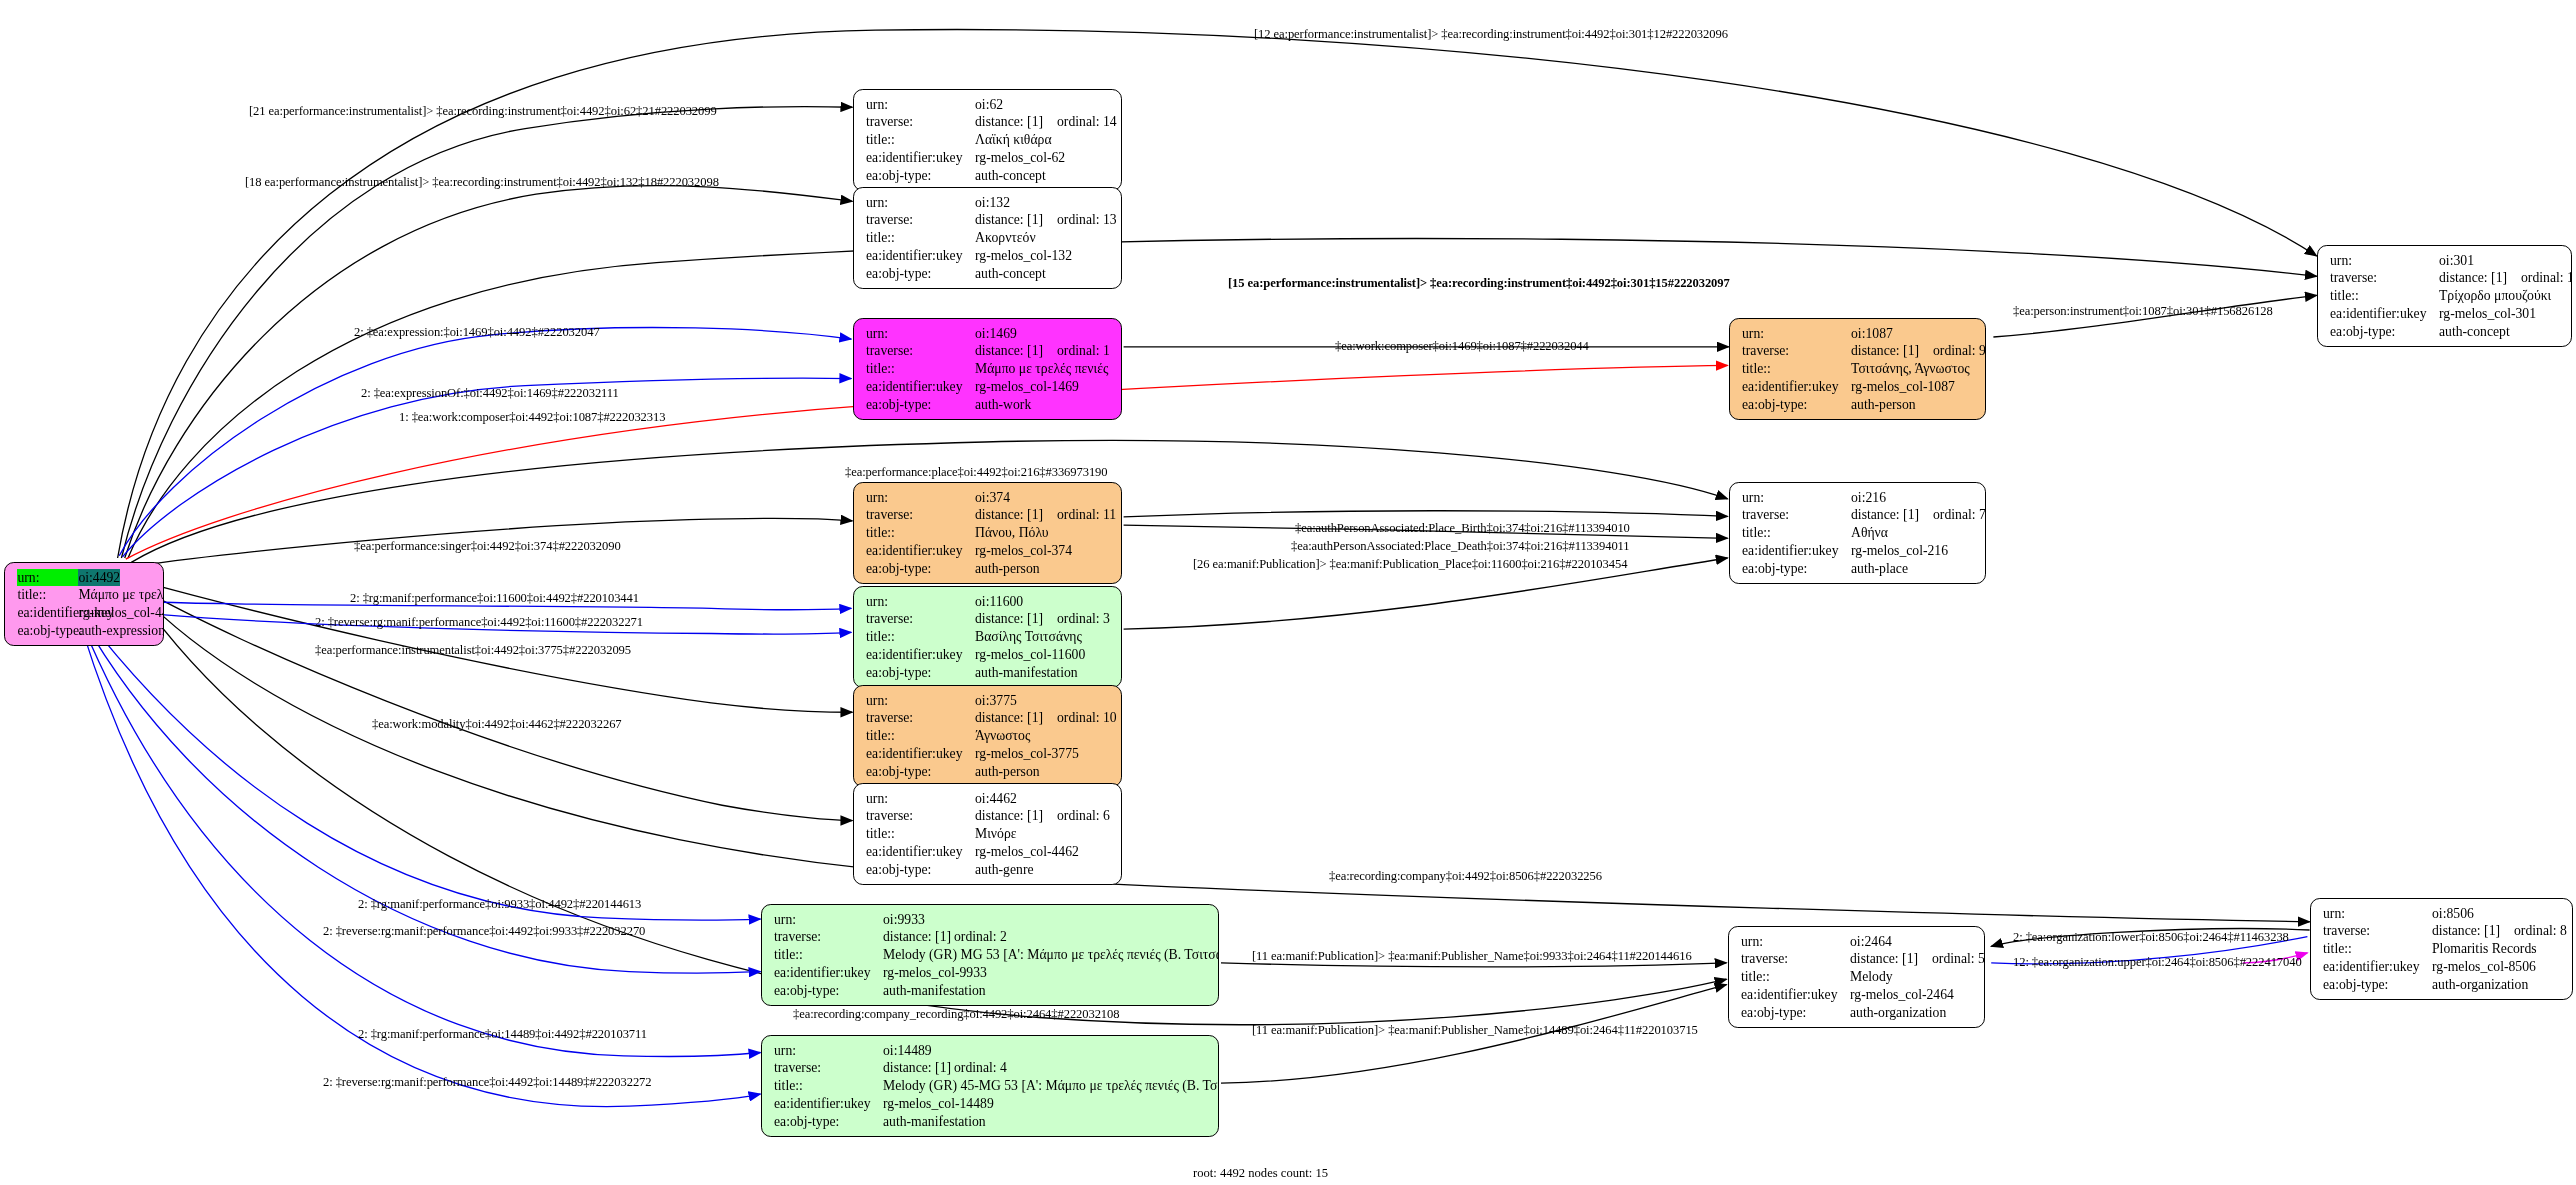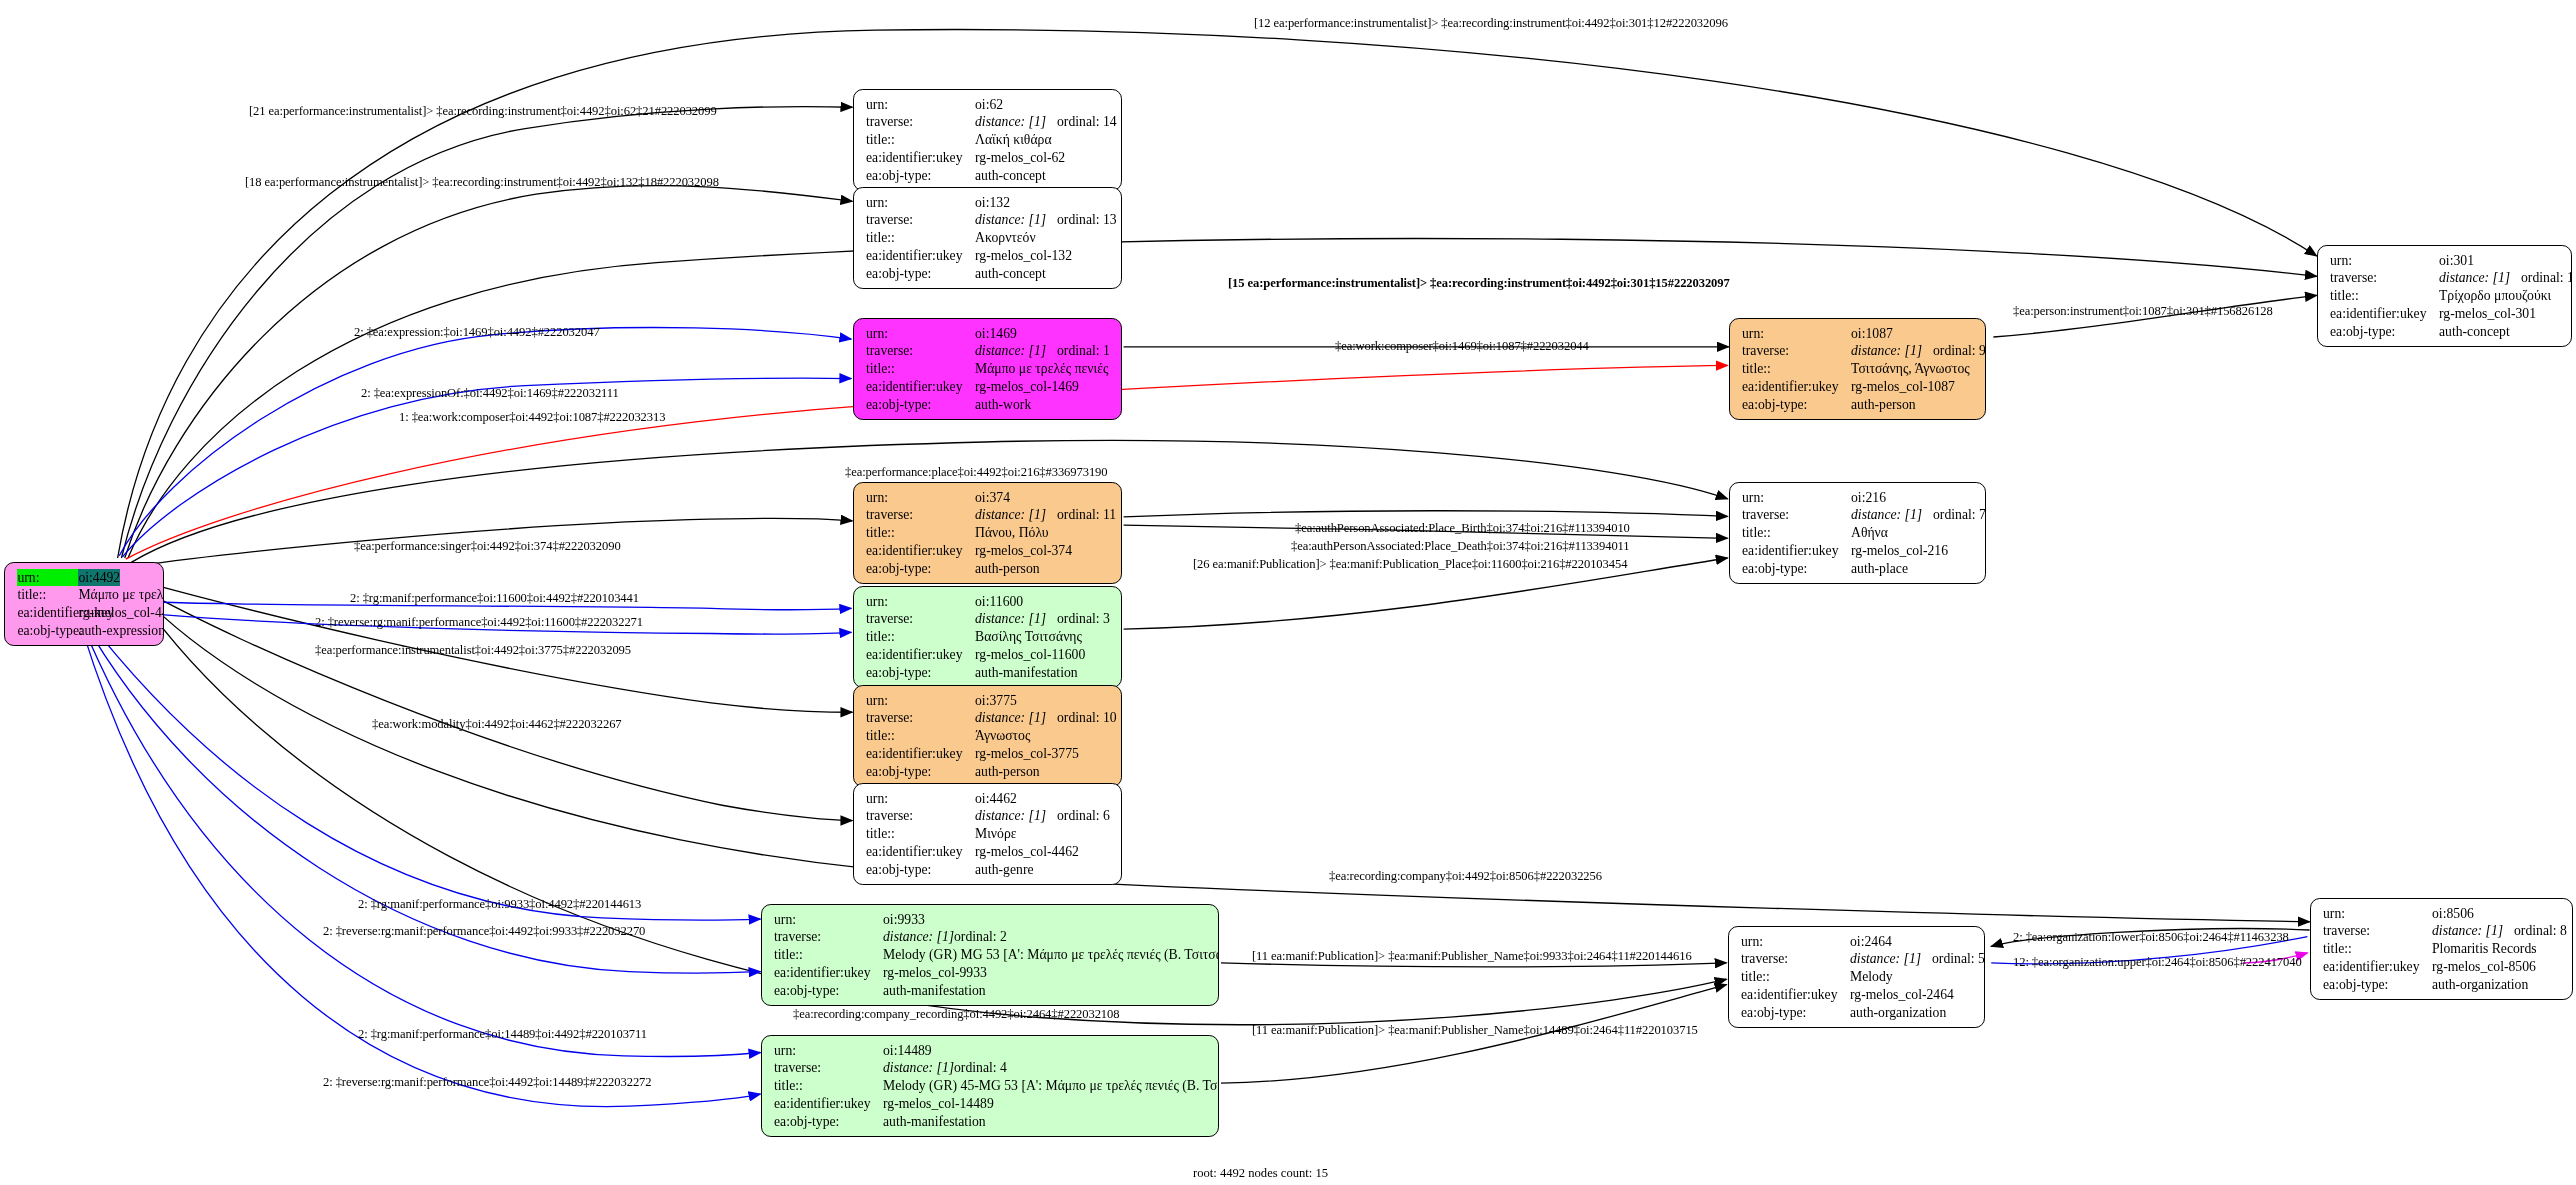--- a/index.html
+++ b/index.html
@@ -20,21 +20,21 @@
     background:#ffffff;
     padding:5.5px 7.7px 5.5px 12px;
     font-size:13.7px;
     line-height:1.30;
     white-space:nowrap;
     overflow:hidden;
   }
   .node .row{display:flex;}
   .node .k{display:inline-block;width:109px;flex:0 0 109px;}
   .node .v{display:inline-block;}
-  .node .v .d{display:inline-block;width:82px;font-style:italic;}
+  .node .v .d{display:inline-block;width:82px;}
   .node.pink{background:#ff99ee;}
   .node.magenta{background:#ff33ff;}
   .node.orange{background:#fac98e;}
   .node.green{background:#ccffcc;}
   .node.root .hl{background:#0f766e;}
   .node.root .hl-k{background:#00ee00;}
   .elabel{
     position:absolute;
     font-size:12.6px;
     white-space:nowrap;
@@ -470,21 +470,21 @@
     <div class="row">
         <span class="k">ea:identifier:ukey</span>
         <span class="v">rg-melos_col-8506</span>
       </div>
     <div class="row">
         <span class="k">ea:obj-type:</span>
         <span class="v">auth-organization</span>
       </div>
   </div>
 
-  <div class="elabel" style="left:1231px;top:16px;padding-left:23px;">[12 ea:performance:instrumentalist]&gt; ‡ea:recording:instrument‡oi:4492‡oi:301‡12#222032096</div>
+  <div class="elabel" style="left:1231px;top:27px;padding-left:23px;">[12 ea:performance:instrumentalist]&gt; ‡ea:recording:instrument‡oi:4492‡oi:301‡12#222032096</div>
   <div class="elabel" style="left:249px;top:104px;">[21 ea:performance:instrumentalist]&gt; ‡ea:recording:instrument‡oi:4492‡oi:62‡21#222032099</div>
   <div class="elabel" style="left:245px;top:175px;">[18 ea:performance:instrumentalist]&gt; ‡ea:recording:instrument‡oi:4492‡oi:132‡18#222032098</div>
   <div class="elabel" style="left:1228px;top:276px;font-weight:bold;">[15 ea:performance:instrumentalist]&gt; ‡ea:recording:instrument‡oi:4492‡oi:301‡15#222032097</div>
   <div class="elabel" style="left:354px;top:325px;">2: ‡ea:expression:‡oi:1469‡oi:4492‡#222032047</div>
   <div class="elabel" style="left:361px;top:386px;">2: ‡ea:expressionOf:‡oi:4492‡oi:1469‡#222032111</div>
   <div class="elabel" style="left:1335px;top:339px;">‡ea:work:composer‡oi:1469‡oi:1087‡#222032044</div>
   <div class="elabel" style="left:2013px;top:304px;">‡ea:person:instrument‡oi:1087‡oi:301‡#156826128</div>
   <div class="elabel" style="left:399px;top:410px;">1: ‡ea:work:composer‡oi:4492‡oi:1087‡#222032313</div>
   <div class="elabel" style="left:845px;top:465px;">‡ea:performance:place‡oi:4492‡oi:216‡#336973190</div>
   <div class="elabel" style="left:354px;top:539px;">‡ea:performance:singer‡oi:4492‡oi:374‡#222032090</div>

